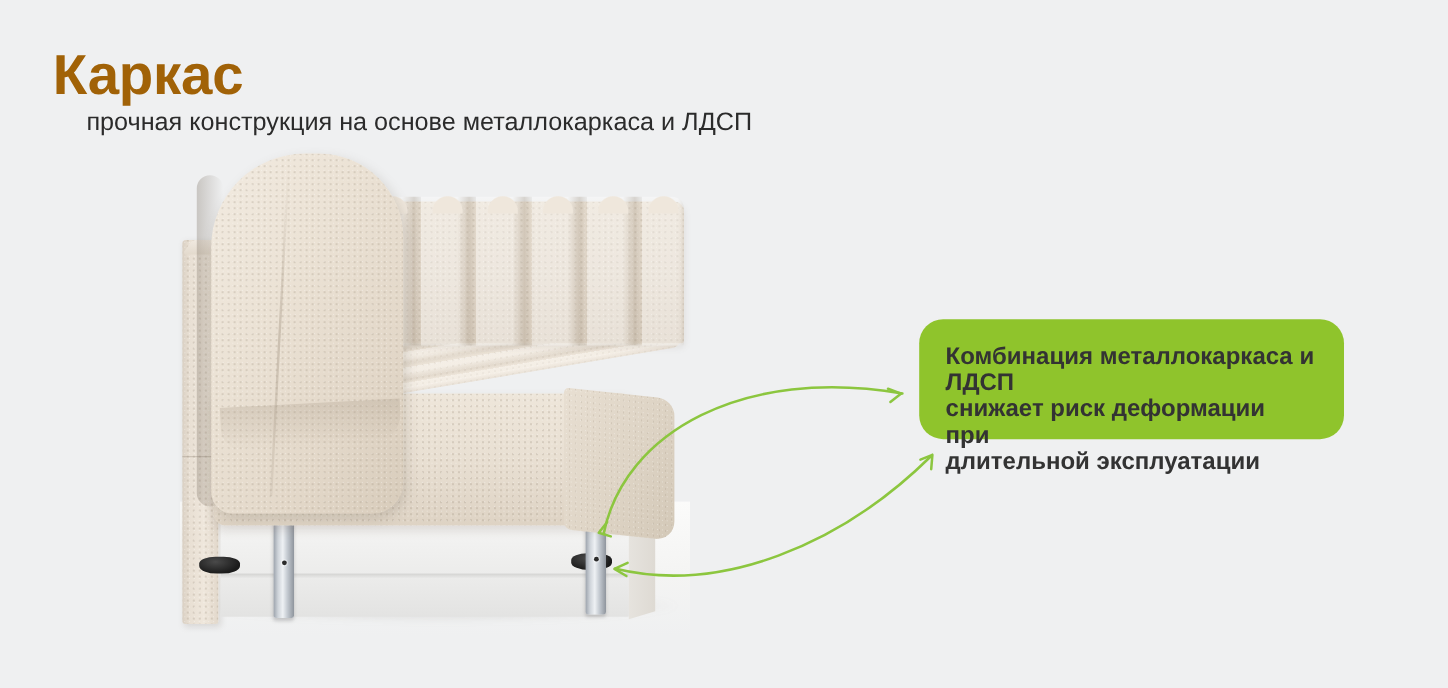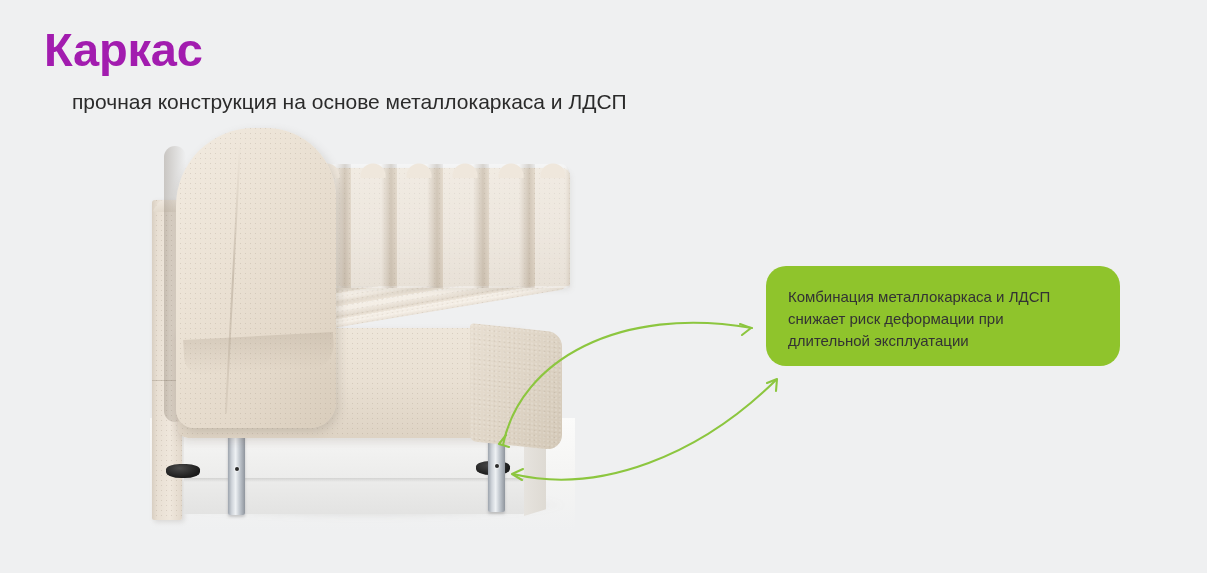--- a/index.html
+++ b/index.html
@@ -7,23 +7,23 @@
     width:1207px;height:573px;
     background:#eff0f1;
     font-family:"Liberation Sans","DejaVu Sans",sans-serif;
     overflow:hidden;
     position:relative;
   }
   .stage{position:absolute;inset:0;}
 
   
   .page-title{
-    position:absolute;left:44px;top:22px;
+    position:absolute;left:44px;top:34px;
     font-size:47px;line-height:56px;font-weight:700;
-    color:#a21caf;letter-spacing:-0.2px;white-space:nowrap;
+    color:#a16207;letter-spacing:-0.2px;white-space:nowrap;
   }
   .page-subtitle{
     position:absolute;left:44px;top:88px;
     font-size:21px;line-height:28px;font-weight:400;
     color:#2b2b2b;white-space:nowrap;margin-left:28px;
   }
 
   
   .product-photo{
     position:absolute;left:140px;top:118px;width:440px;height:415px;
@@ -182,21 +182,21 @@
     opacity:.7;
   }
 
   
   .callout{
     position:absolute;left:766px;top:266px;width:354px;height:100px;
     background:#8fc42c;border-radius:20px;
     box-sizing:border-box;padding:20px 24px 0 22px;
   }
   .callout-text{
-    font-size:15px;line-height:22px;color:#333333;font-weight:400;
+    font-size:20px;line-height:22px;color:#333333;font-weight:700;
     white-space:pre-line;
   }
 
   
   .arrows{position:absolute;left:0;top:0;width:1207px;height:573px;pointer-events:none;}
 </style>
 </head>
 <body>
 
 <div class="stage">

